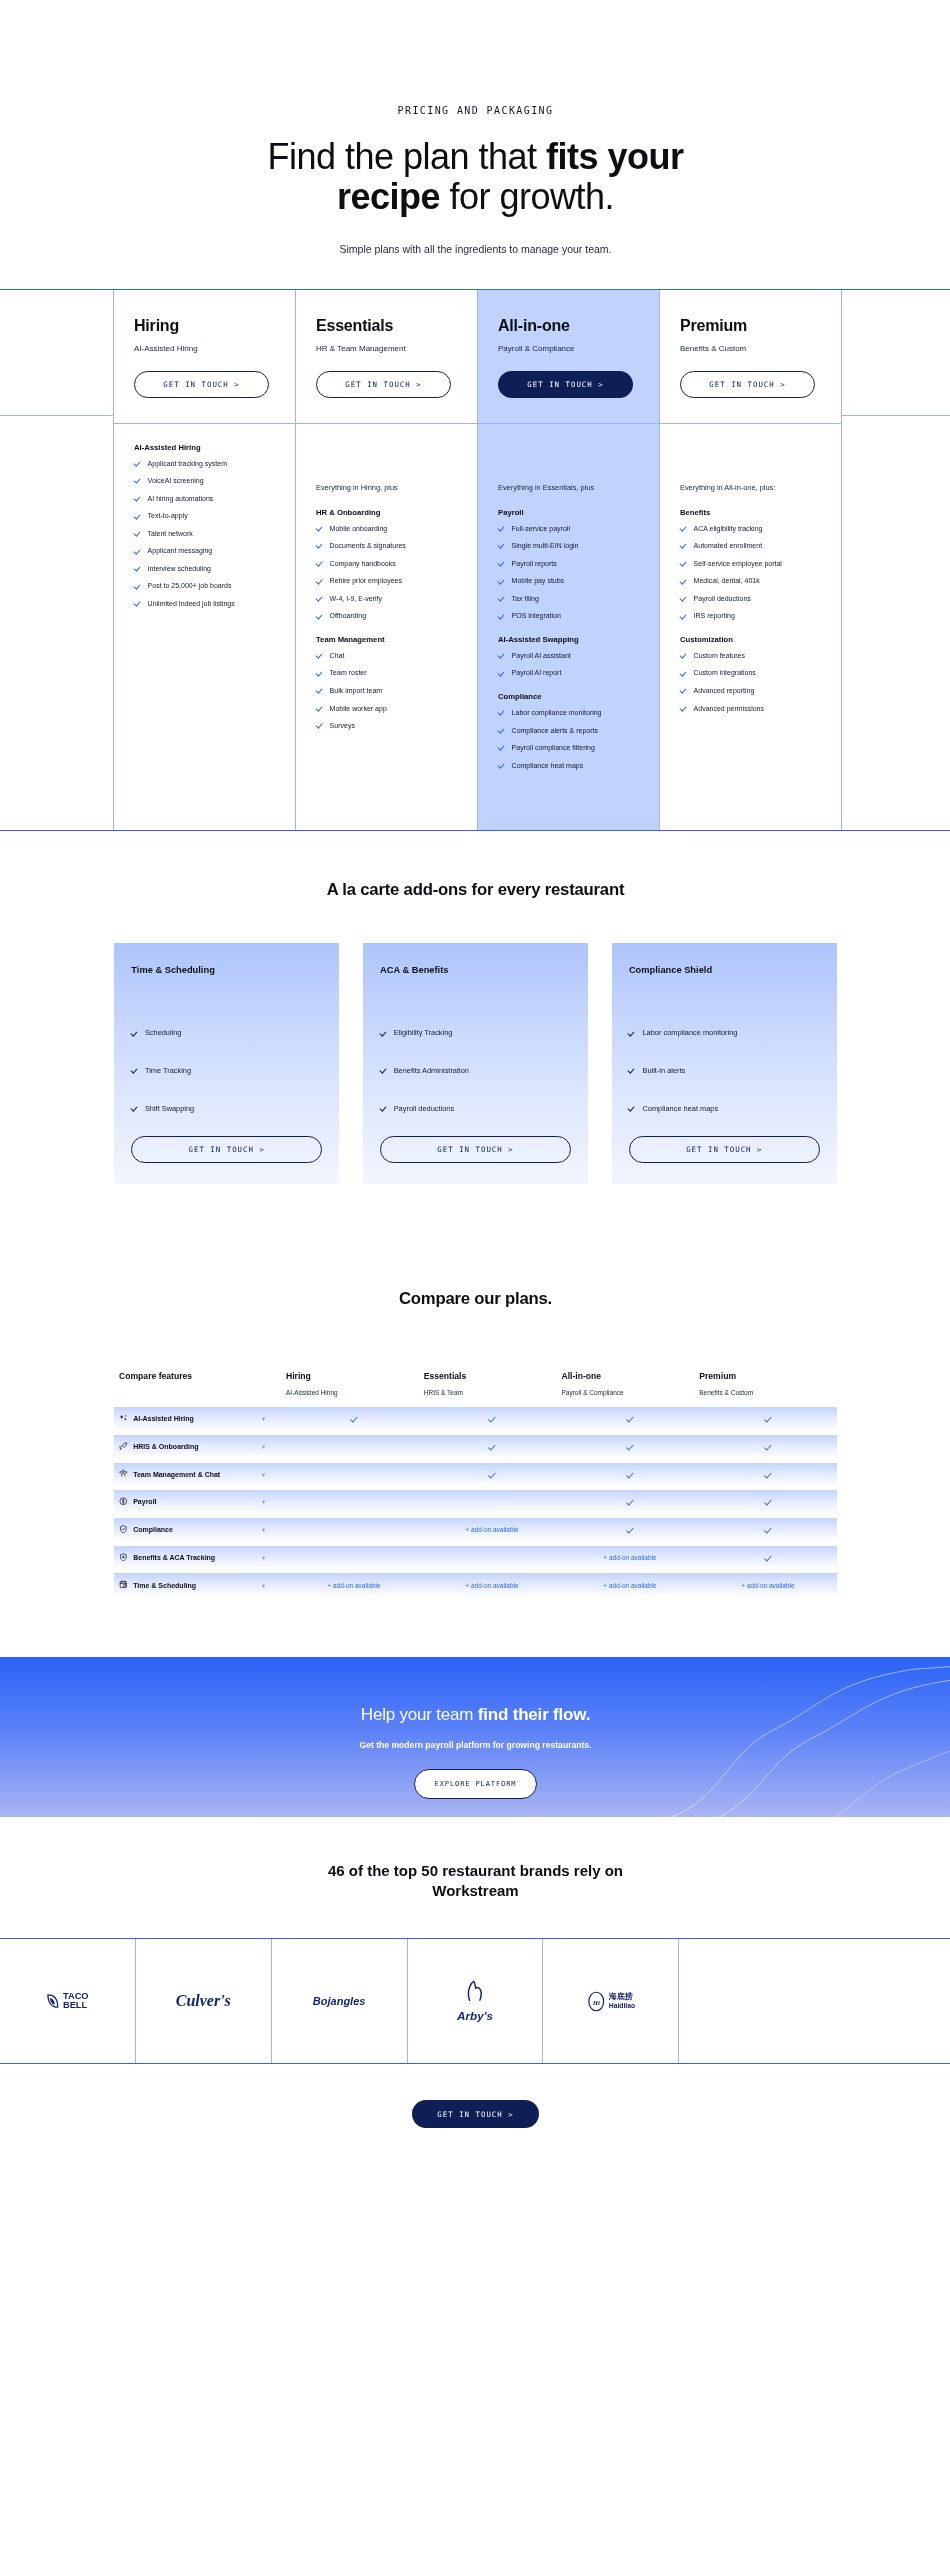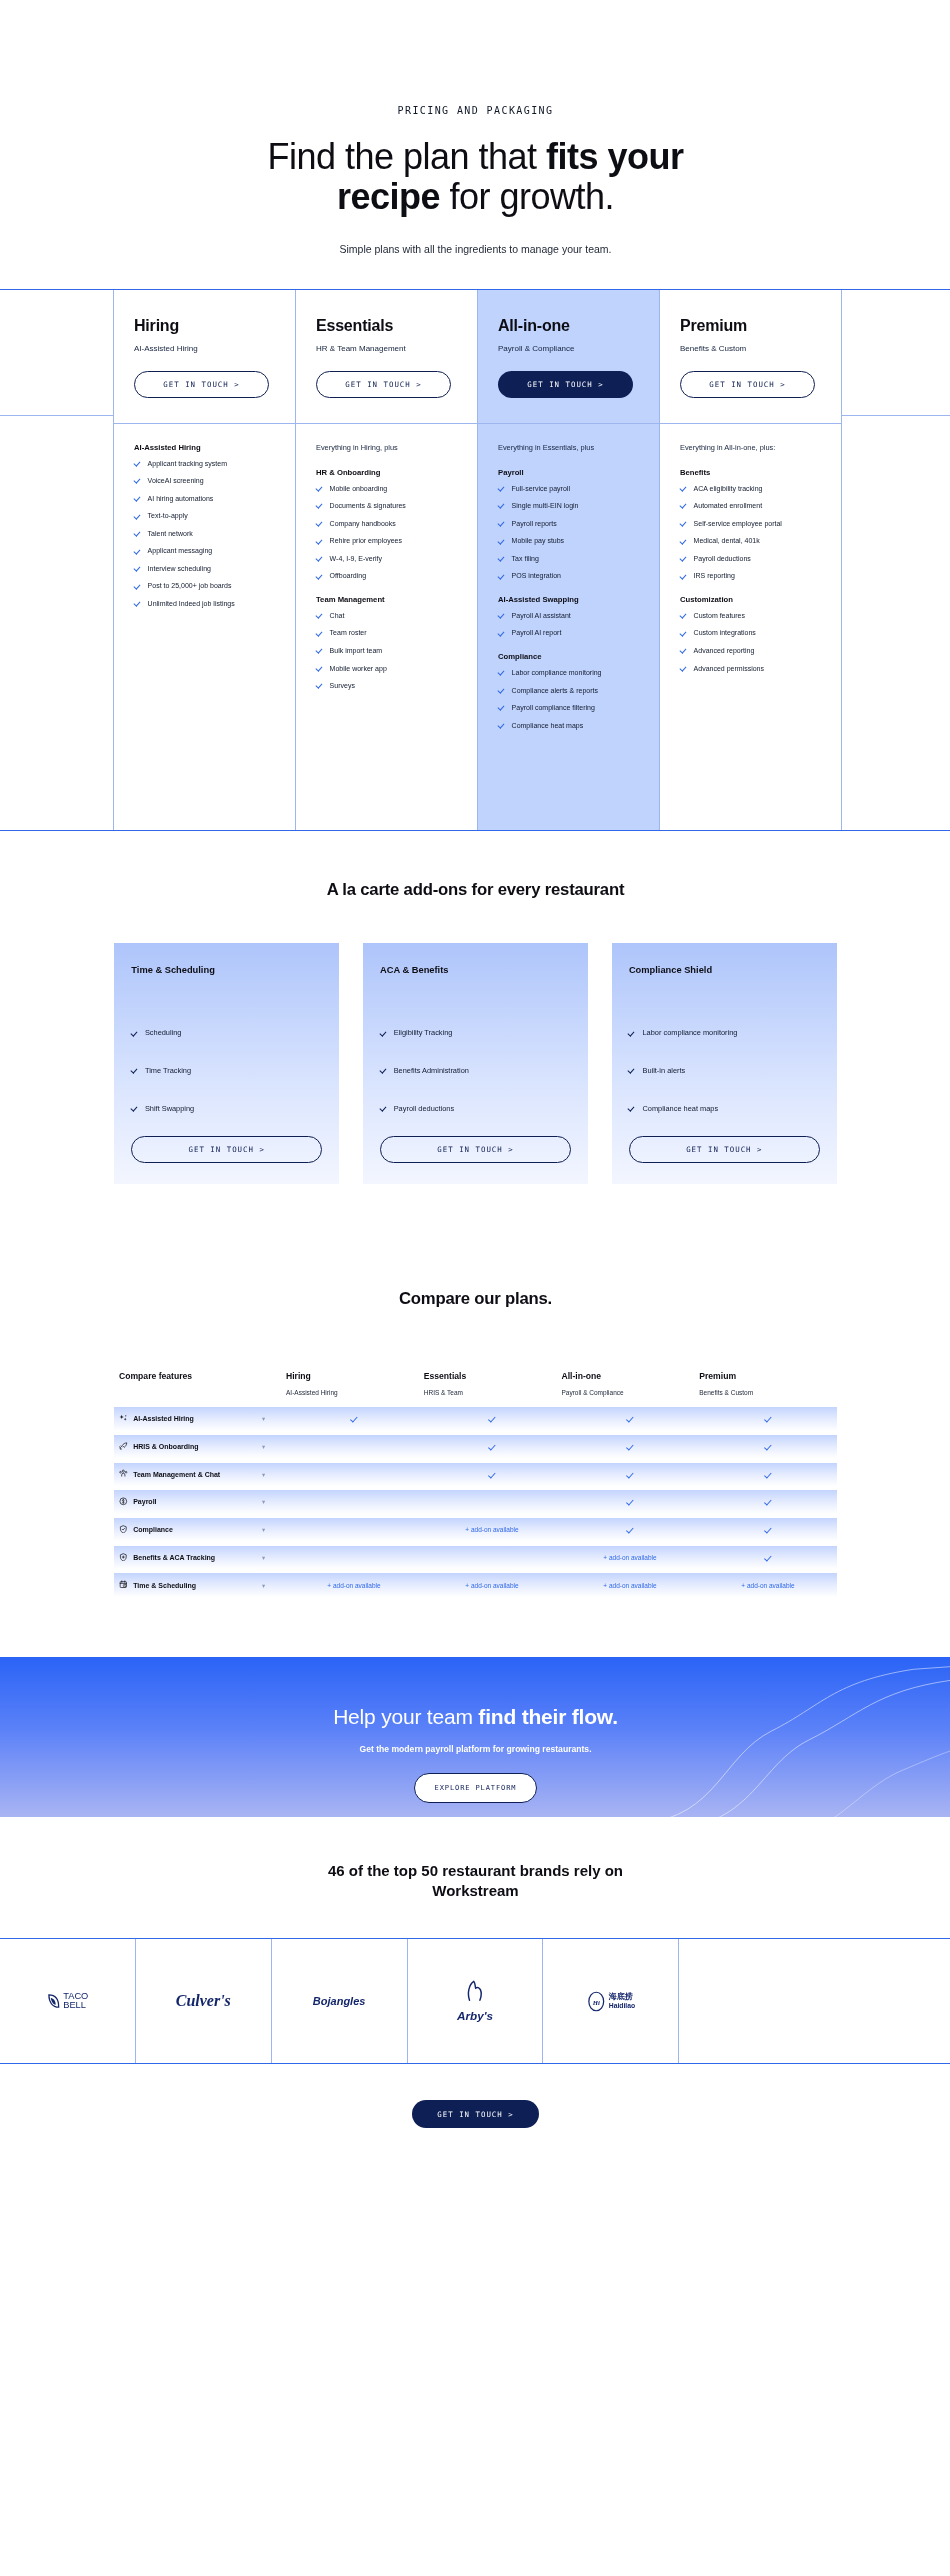--- a/index.html
+++ b/index.html
@@ -81,21 +81,21 @@
     font-family: "DejaVu Sans Mono", monospace;
     font-size: 7.4px;
     letter-spacing: 1px;
     cursor: pointer;
   }
   .plan-body {
     padding: 18.5px 20px 37px;
     border-top: 0.6px solid #9db6f0;
     min-height: 407px;
   }
-  .plan-intro { font-size: 7.4px; color: #15233d; margin-bottom: 16px; }
+  .plan-intro { font-size: 7.4px; color: #15233d; margin-bottom: 16px; margin-top: 40px; }
   .grp-title { font-size: 7.7px; font-weight: 700; margin: 13.6px 0 6.8px; }
   .grp-title:first-child { margin-top: 0; }
   .feat {
     display: flex;
     gap: 6.8px;
     font-size: 7px;
     line-height: 1.45;
     margin-bottom: 7.4px;
     color: #111a2e;
   }
@@ -184,21 +184,21 @@
 
   
   .cta {
     position: relative;
     overflow: hidden;
     height: 160px;
     background: linear-gradient(180deg, #2a63f6 0%, #5b81f8 45%, #a9b4f3 100%);
     text-align: center;
     padding-top: 48px;
   }
-  .cta h2 { color: #fff; font-size: 21px; font-weight: 400; letter-spacing: -0.2px; }
+  .cta h2 { color: #fff; font-size: 17px; font-weight: 400; letter-spacing: -0.2px; }
   .cta h2 b { font-weight: 800; }
   .cta p { color: #fff; font-size: 8.6px; font-weight: 700; margin-top: 15.4px; }
   .cta-btn {
     margin-top: 18.5px;
     display: inline-flex;
     align-items: center;
     justify-content: center;
     height: 30px;
     padding: 0 20px;
     border-radius: 25px;
@@ -227,21 +227,21 @@
   }
   .logo-cell {
     border-right: 0.6px solid #9db6f0;
     display: flex;
     align-items: center;
     justify-content: center;
     color: #14266b;
   }
   .logo-cell:last-child { border-right: none; }
   .lg-crumbl { font-size: 13px; font-weight: 700; letter-spacing: -0.3px; }
-  .lg-taco { display:flex; align-items:center; gap:3.1px; font-size: 9.3px; font-weight: 400; line-height: 1.02; text-align:left; }
+  .lg-taco { display:flex; align-items:center; gap:3.1px; font-size: 9.3px; font-weight: 700; line-height: 1.02; text-align:left; }
   .lg-culvers { font-family: "Liberation Serif", serif; font-style: italic; font-weight: 700; font-size: 16px; }
   .lg-bojangles { font-size: 11px; font-weight: 800; font-style: italic; }
   .lg-arbys { font-size: 11.7px; font-weight: 800; font-style: italic; }
   .lg-haidilao { display:flex; align-items:center; gap:3.7px; font-size: 8px; font-weight: 700; line-height:1.15; text-align:left;}
 
   .footer-cta { text-align: center; padding: 36px 0 49px; }
   .btn-navy {
     display: inline-flex; align-items: center; justify-content: center;
     height: 28px; padding: 0 25px; border: none; border-radius: 25px;
     background: #0d1f55; color: #fff;

